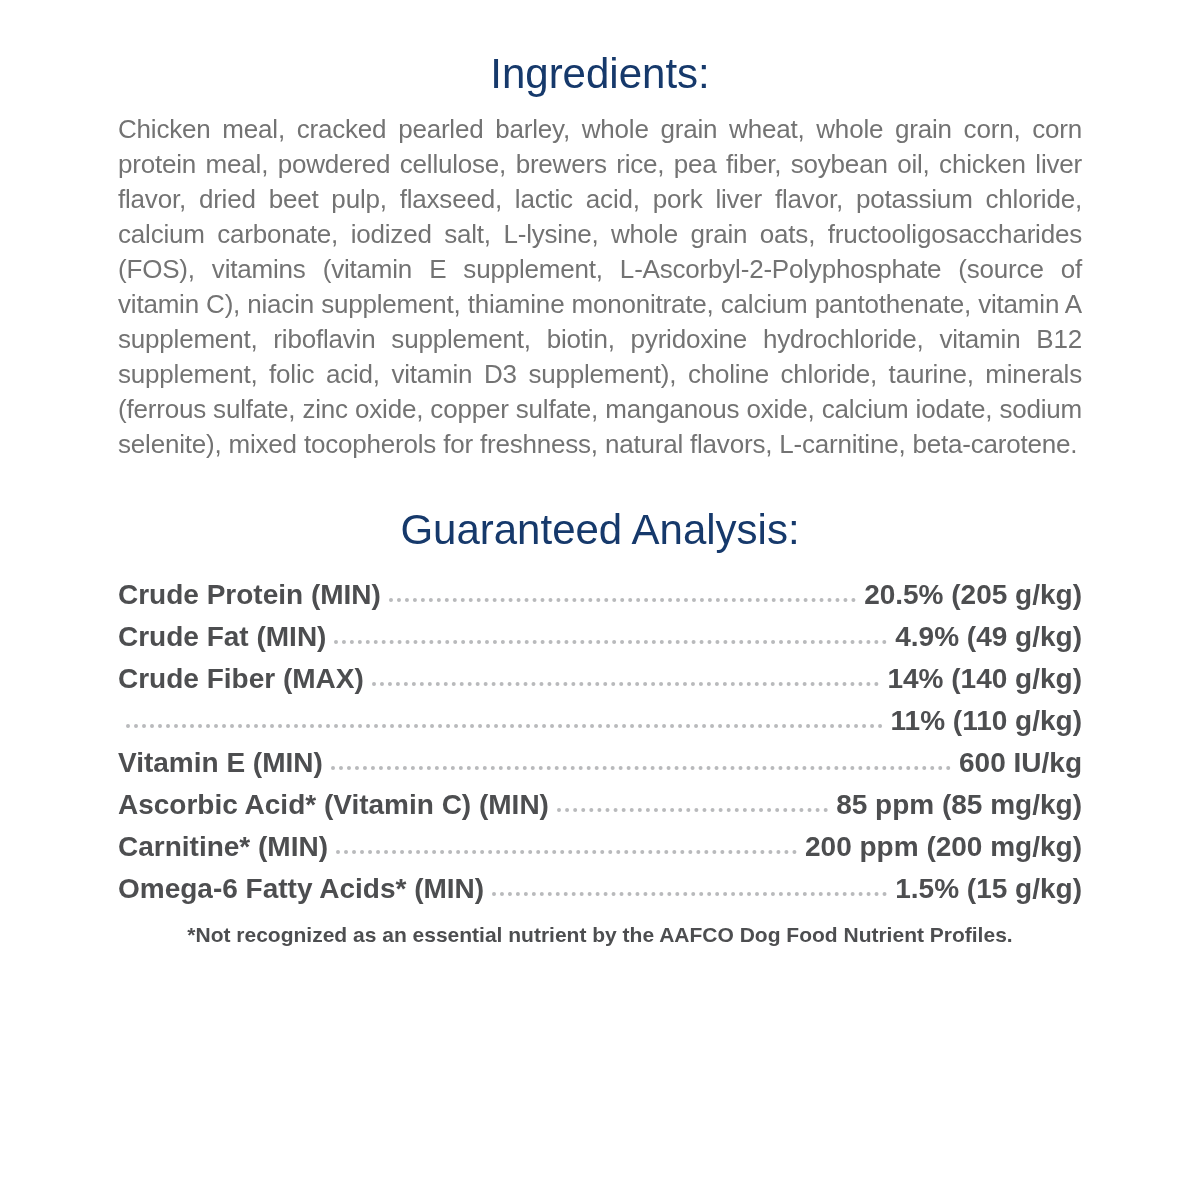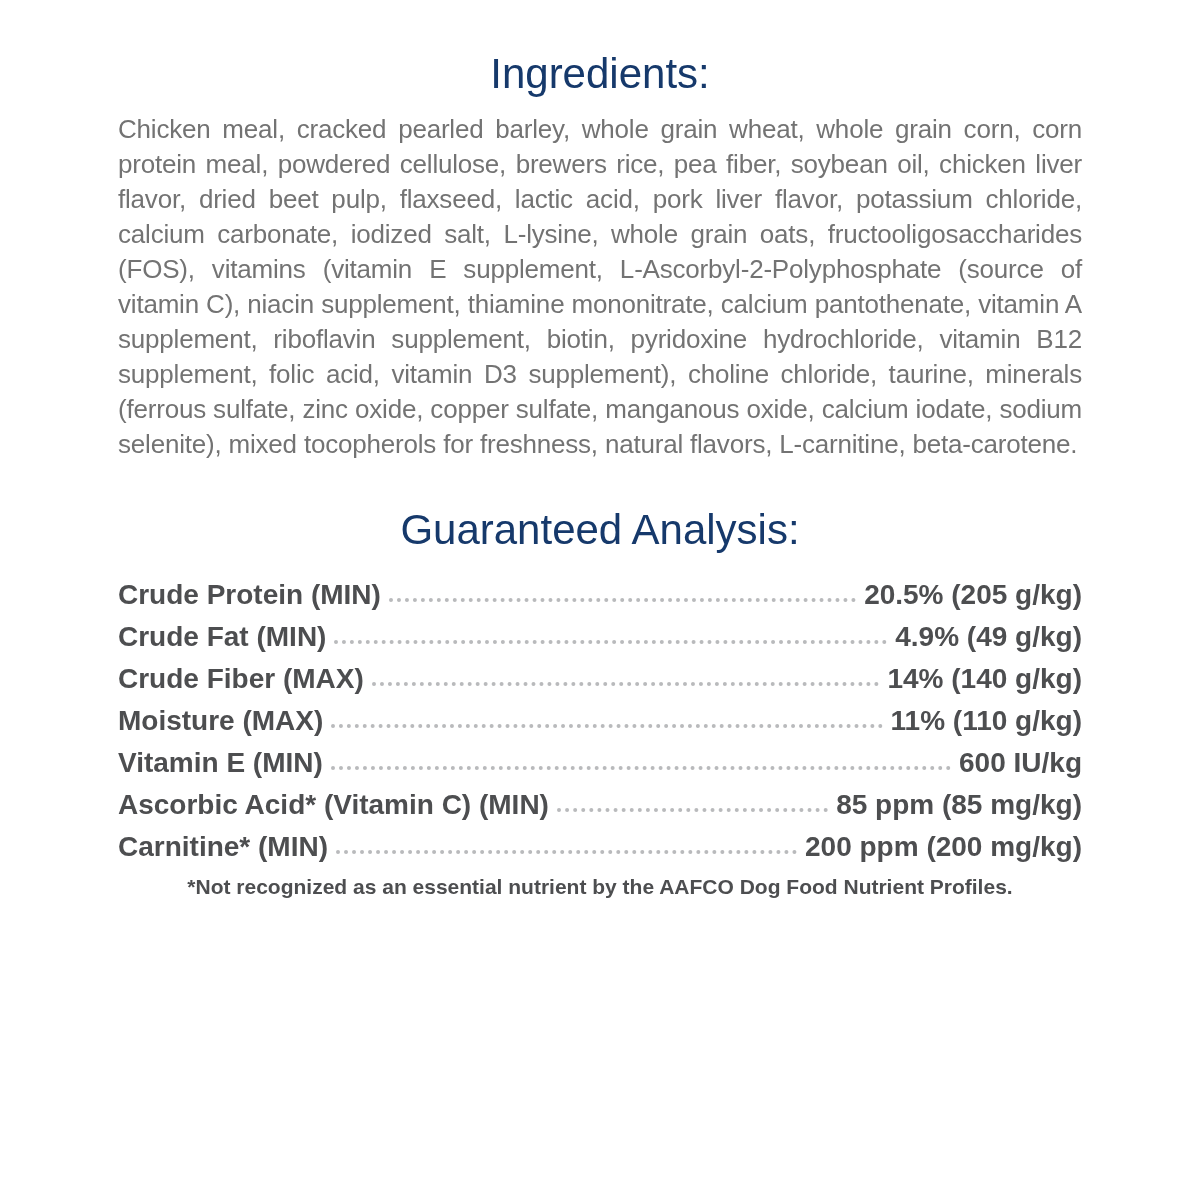--- a/index.html
+++ b/index.html
@@ -70,21 +70,21 @@
   .analysis-leader {
     flex: 1;
     border-bottom: 4px dotted #b9babc;
     margin: 0 8px 7px 8px;
     min-width: 20px;
   }
   .analysis-value {
     white-space: nowrap;
   }
   .footnote {
-    margin-top: 14px;
+    margin-top: 20px;
     text-align: center;
     color: #4d4e50;
     font-weight: bold;
     font-size: 21px;
   }
 </style>
 </head>
 <body>
 
 <div class="page">
@@ -110,21 +110,20 @@
       <span class="analysis-value">4.9% (49 g/kg)</span>
     </div>
 
     <div class="analysis-row">
       <span class="analysis-label">Crude Fiber (MAX)</span>
       <span class="analysis-leader"></span>
       <span class="analysis-value">14% (140 g/kg)</span>
     </div>
 
     <div class="analysis-row">
-      <span class="analysis-label">Moisture (MAX)</span>
       <span class="analysis-leader"></span>
       <span class="analysis-value">11% (110 g/kg)</span>
     </div>
 
     <div class="analysis-row">
       <span class="analysis-label">Vitamin E (MIN)</span>
       <span class="analysis-leader"></span>
       <span class="analysis-value">600 IU/kg</span>
     </div>
 
@@ -133,18 +132,23 @@
       <span class="analysis-leader"></span>
       <span class="analysis-value">85 ppm (85 mg/kg)</span>
     </div>
 
     <div class="analysis-row">
       <span class="analysis-label">Carnitine* (MIN)</span>
       <span class="analysis-leader"></span>
       <span class="analysis-value">200 ppm (200 mg/kg)</span>
     </div>
 
+    <div class="analysis-row">
+      <span class="analysis-label">Omega-6 Fatty Acids* (MIN)</span>
+      <span class="analysis-leader"></span>
+      <span class="analysis-value">1.5% (15 g/kg)</span>
+    </div>
 
   </div>
 
   <div class="footnote">*Not recognized as an essential nutrient by the AAFCO Dog Food Nutrient Profiles.</div>
 
 </div>
 
 </body></html>

